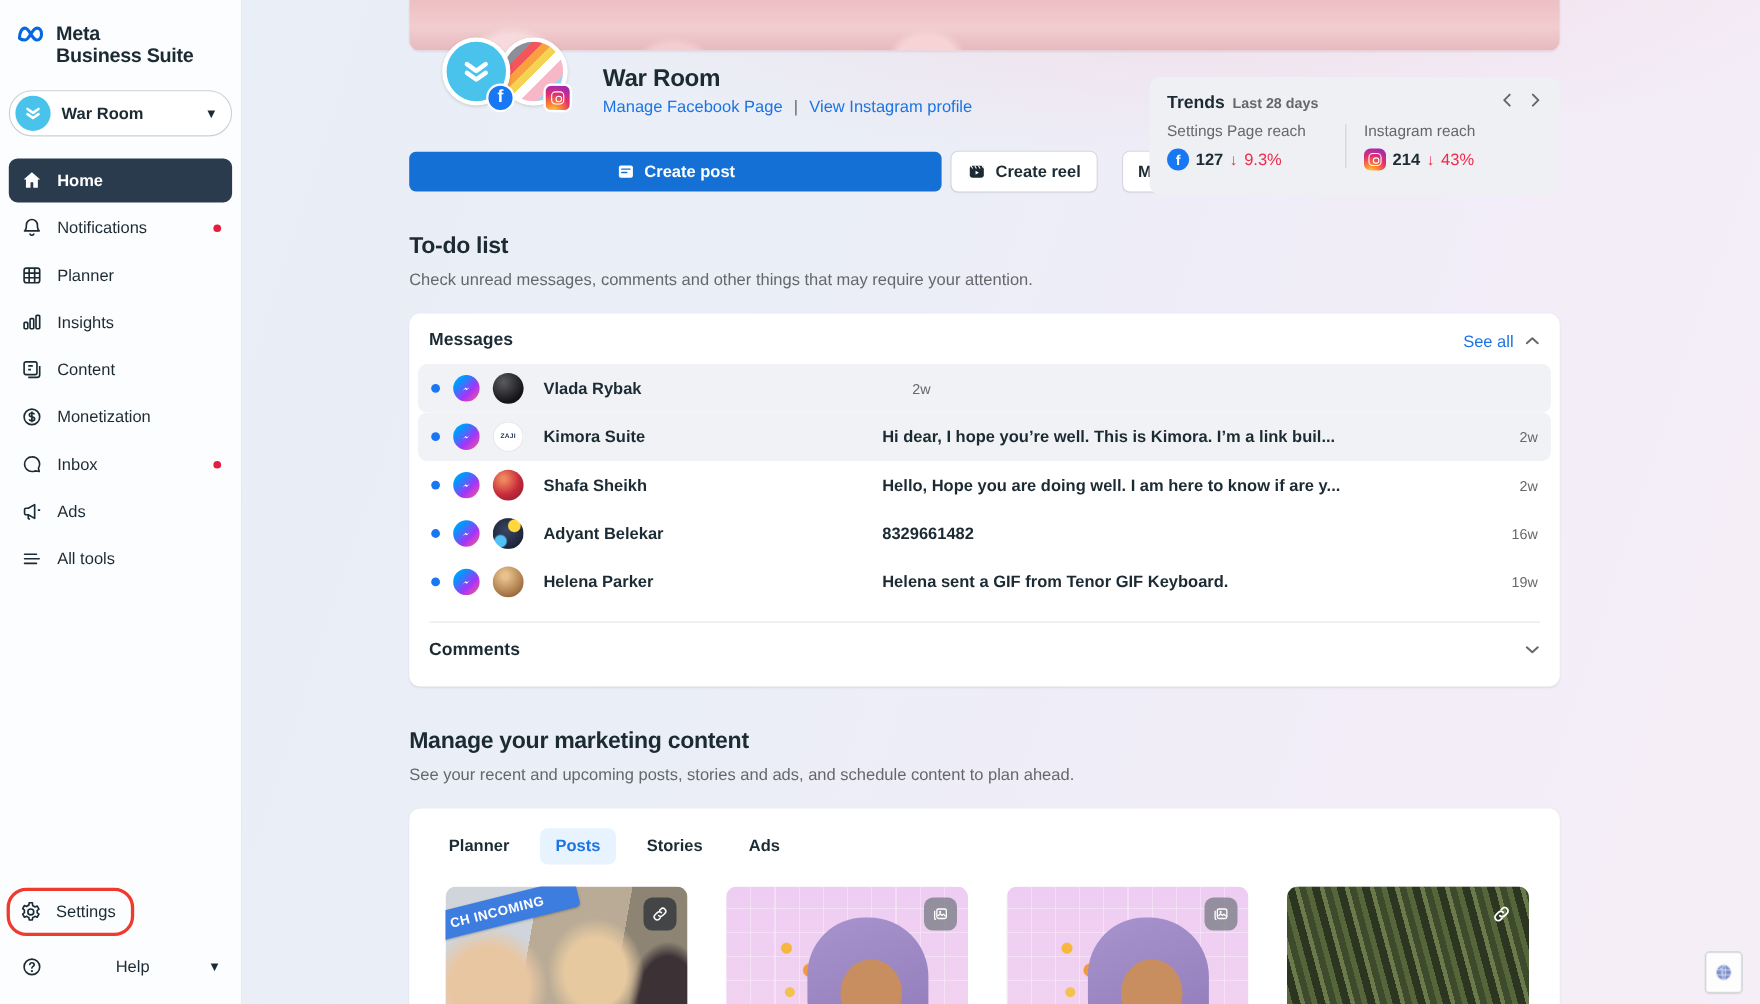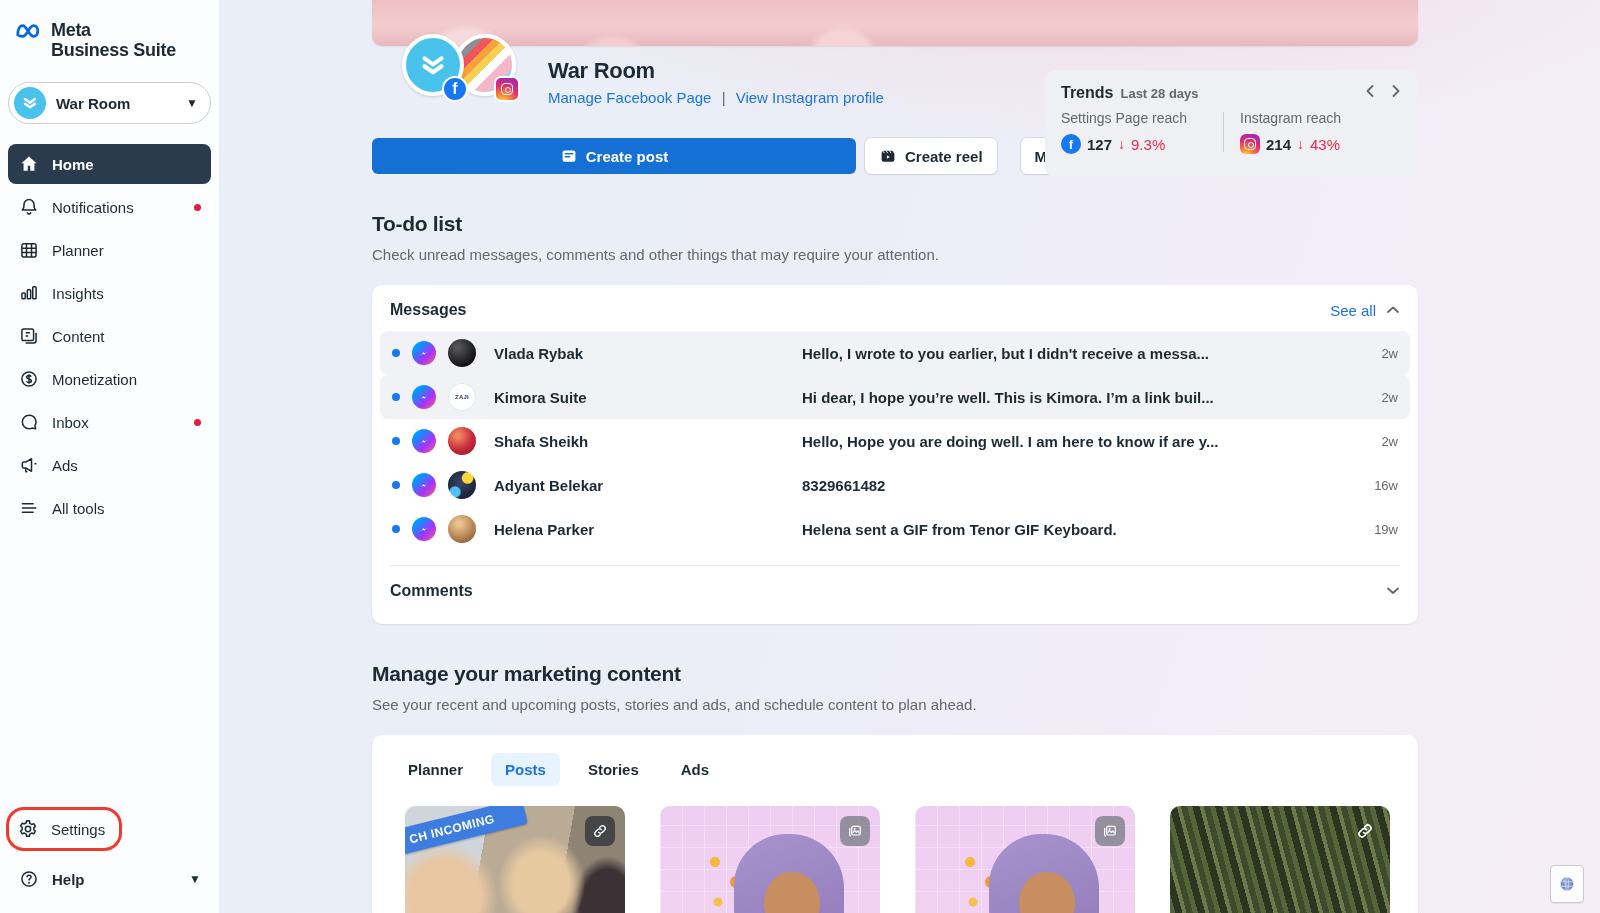--- a/index.html
+++ b/index.html
@@ -31,21 +31,21 @@
   .nav-icon{ width:22px; height:22px; margin-right:12px; flex:none;
     display:flex; align-items:center; justify-content:center;}
   .nav-label{ flex:1; }
   .red-dot{ width:7px; height:7px; border-radius:50%; background:var(--notification); flex:none;}
   .sidebar-footer{ position:absolute; left:0; bottom:14px; width:100%; }
   .settings-wrap{ margin:0 8px 8px 6px; }
   .settings-item{ display:inline-flex; align-items:center; padding:8px 14px 8px 8px;
     border:3px solid #ef3b2d; border-radius:18px; cursor:pointer;
     font-size:15px; font-weight:500;}
   .help-item{ display:flex; align-items:center; height:40px; margin:0 8px; padding:0 10px;
-    border-radius:8px; cursor:pointer; font-size:15px; font-weight:700;}
+    border-radius:8px; cursor:pointer; font-size:15px; font-weight:400;text-align:center;}
 
   
   .main{ position:absolute; left:220px; top:0; width:1380px; height:913px;
     background:
       radial-gradient(900px 260px at 62% -40px, rgba(244,205,216,.55), rgba(244,205,216,0) 70%),
       linear-gradient(108deg,#e9eff6 0%,#ebeef7 38%,#f2edf8 72%,#f5eef6 100%);
     overflow:hidden;}
   .content{ position:absolute; left:152px; top:0; width:1046px;}
 
   .cover{ height:46px; border-radius:0 0 10px 10px;
@@ -452,21 +452,20 @@
 
       <div class="msg-row hl">
         <span class="unread-dot"></span>
         <span class="msgr-icon">
           <svg width="13" height="13" viewBox="0 0 24 24">
               <path d="M4.8 15.2l5-5.4 2.7 2 4.2-3-5 5.4-2.7-2z" fill="#fff"></path>
             </svg>
         </span>
         <span class="msg-avatar av-0"></span>
         <span class="msg-name">Vlada Rybak</span>
-        <span class="msg-preview">Hello, I wrote to you earlier, but I didn't receive a messa...</span>
         <span class="msg-time">2w</span>
       </div>
 
       <div class="msg-row hl">
         <span class="unread-dot"></span>
         <span class="msgr-icon">
           <svg width="13" height="13" viewBox="0 0 24 24">
               <path d="M4.8 15.2l5-5.4 2.7 2 4.2-3-5 5.4-2.7-2z" fill="#fff"></path>
             </svg>
         </span>

